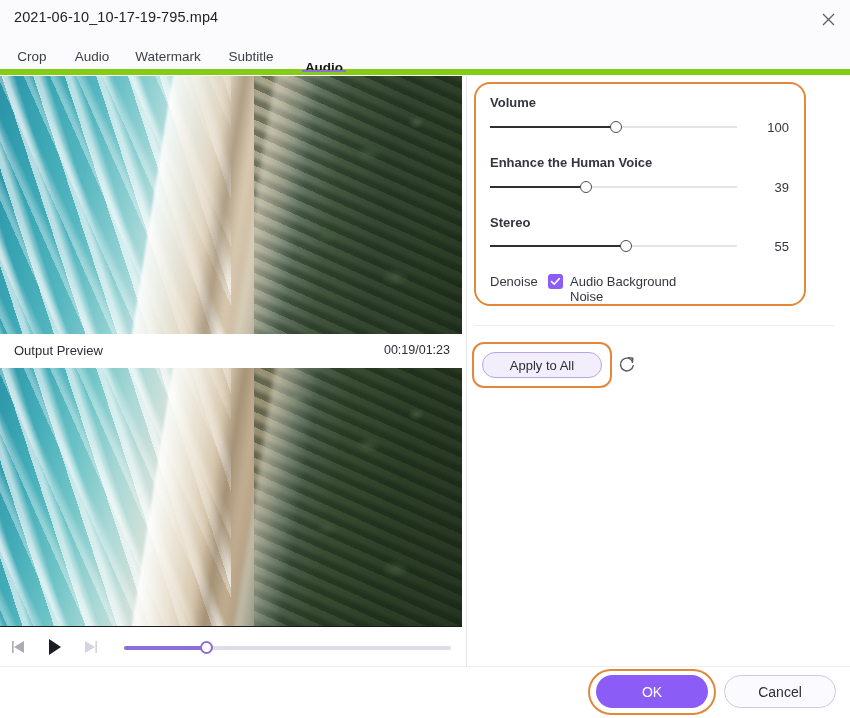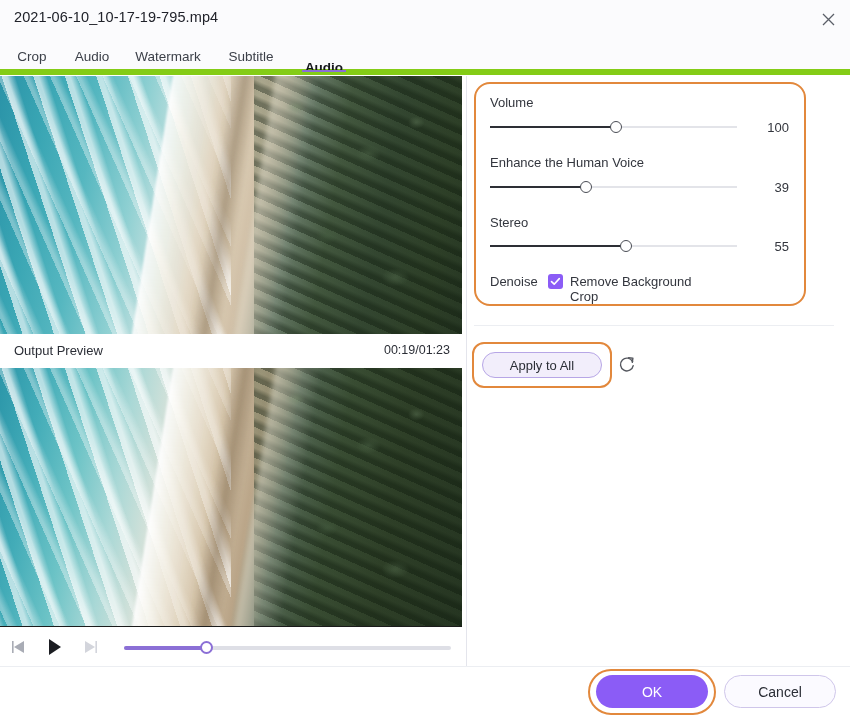--- a/index.html
+++ b/index.html
@@ -156,21 +156,21 @@
   
   .vdivider {
     position: absolute; left: 466px; top: 76px; width: 1px; height: 590px;
     background: #e4e5ec;
   }
   .audio-box {
     position: absolute; left: 474px; top: 82px; width: 332px; height: 224px;
     border: 2px solid #e2883c; border-radius: 16px;
   }
   .row-label {
-    position: absolute; font-size: 13px; color: #33363e;
+    position: absolute; font-size: 13px; color: #33363e; font-weight: bold;
   }
   .slider {
     position: absolute; height: 14px; cursor: pointer;
   }
   .s-track {
     position: absolute; left: 0; top: 6px; width: 100%; height: 2px;
     background: #e3e4e9;
   }
   .s-fill {
     position: absolute; left: 0; top: 6px; height: 2px; background: #2d2f35;
@@ -352,21 +352,21 @@
     <div class="s-knob" style="left: 55%;"></div>
   </div>
   <div class="s-val" style="left:745px; top:239px;">55</div>
 
   <div class="denoise-label">Denoise</div>
   <div class="chk">
     <svg width="11" height="11" viewBox="0 0 11 11" aria-hidden="true">
       <path d="M1.5 5.6 L4.2 8.2 L9.3 2.6" stroke="#ffffff" stroke-width="1.6" fill="none" stroke-linecap="round" stroke-linejoin="round"></path>
     </svg>
   </div>
-  <div class="chk-text">Remove Background Crop</div>
+  <div class="chk-text">Audio Background Noise</div>
 
   <div class="hdivider"></div>
 
   <div class="apply-box"></div>
   <div class="apply-btn">Apply to All</div>
   <div class="reset-btn">
     <svg width="20" height="20" viewBox="0 0 20 20" aria-hidden="true">
       <path d="M15.6 7.6 A6.4 6.4 0 1 0 16.2 11.6" stroke="#55585f" stroke-width="1.4" fill="none" stroke-linecap="round"></path>
       <path d="M11.6 3.6 L15.9 4.2 L15.3 8.4" stroke="#55585f" stroke-width="1.4" fill="none" stroke-linecap="round" stroke-linejoin="round"></path>
     </svg>

